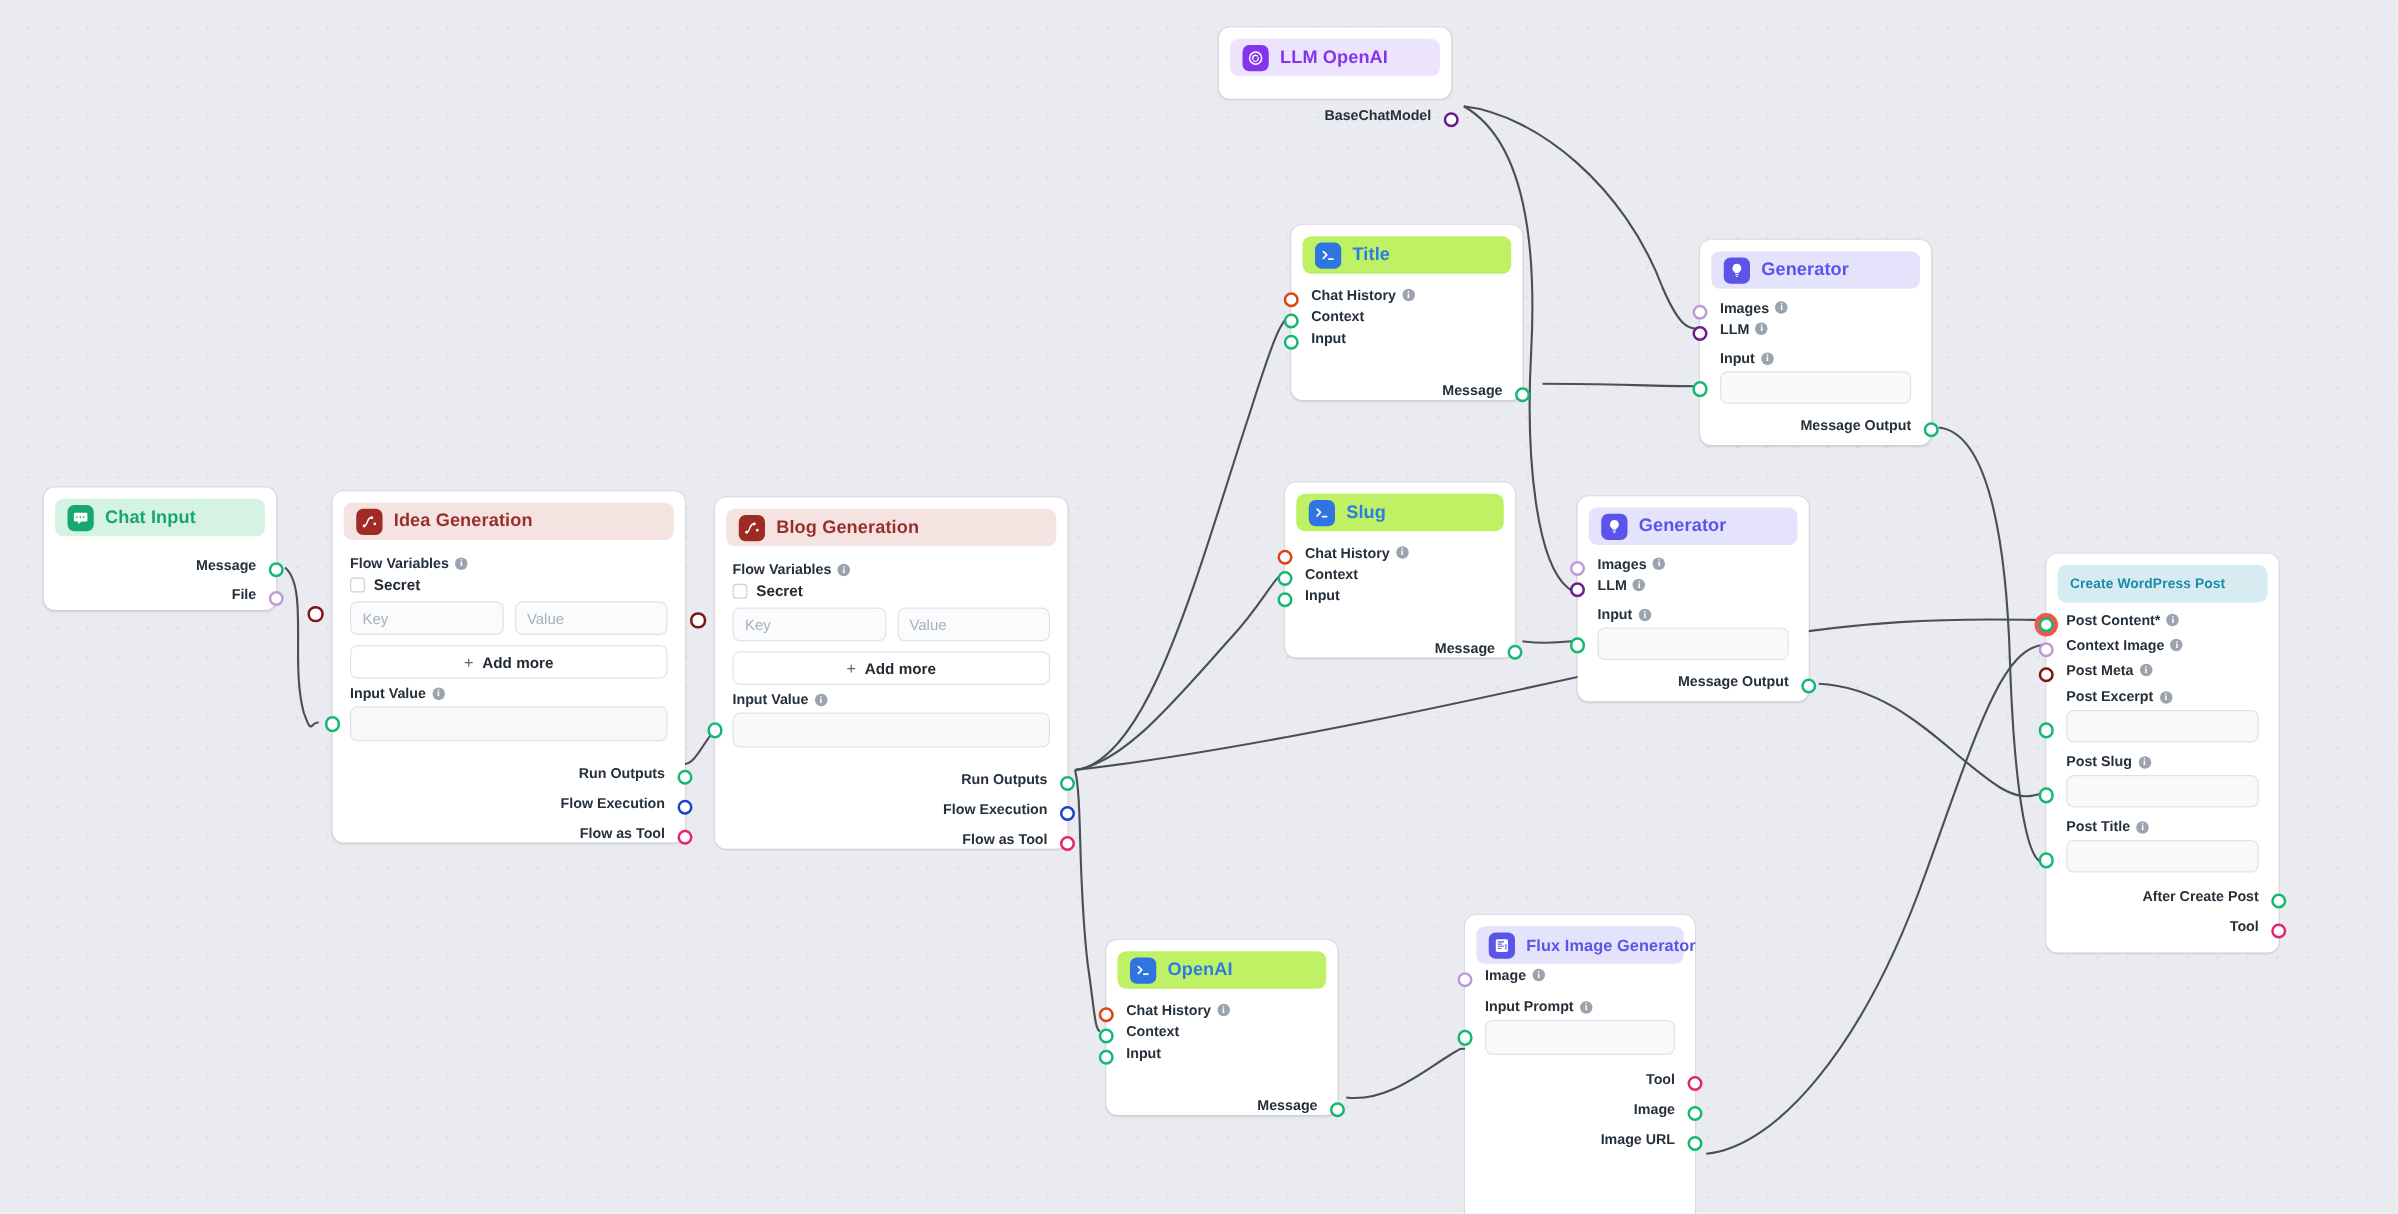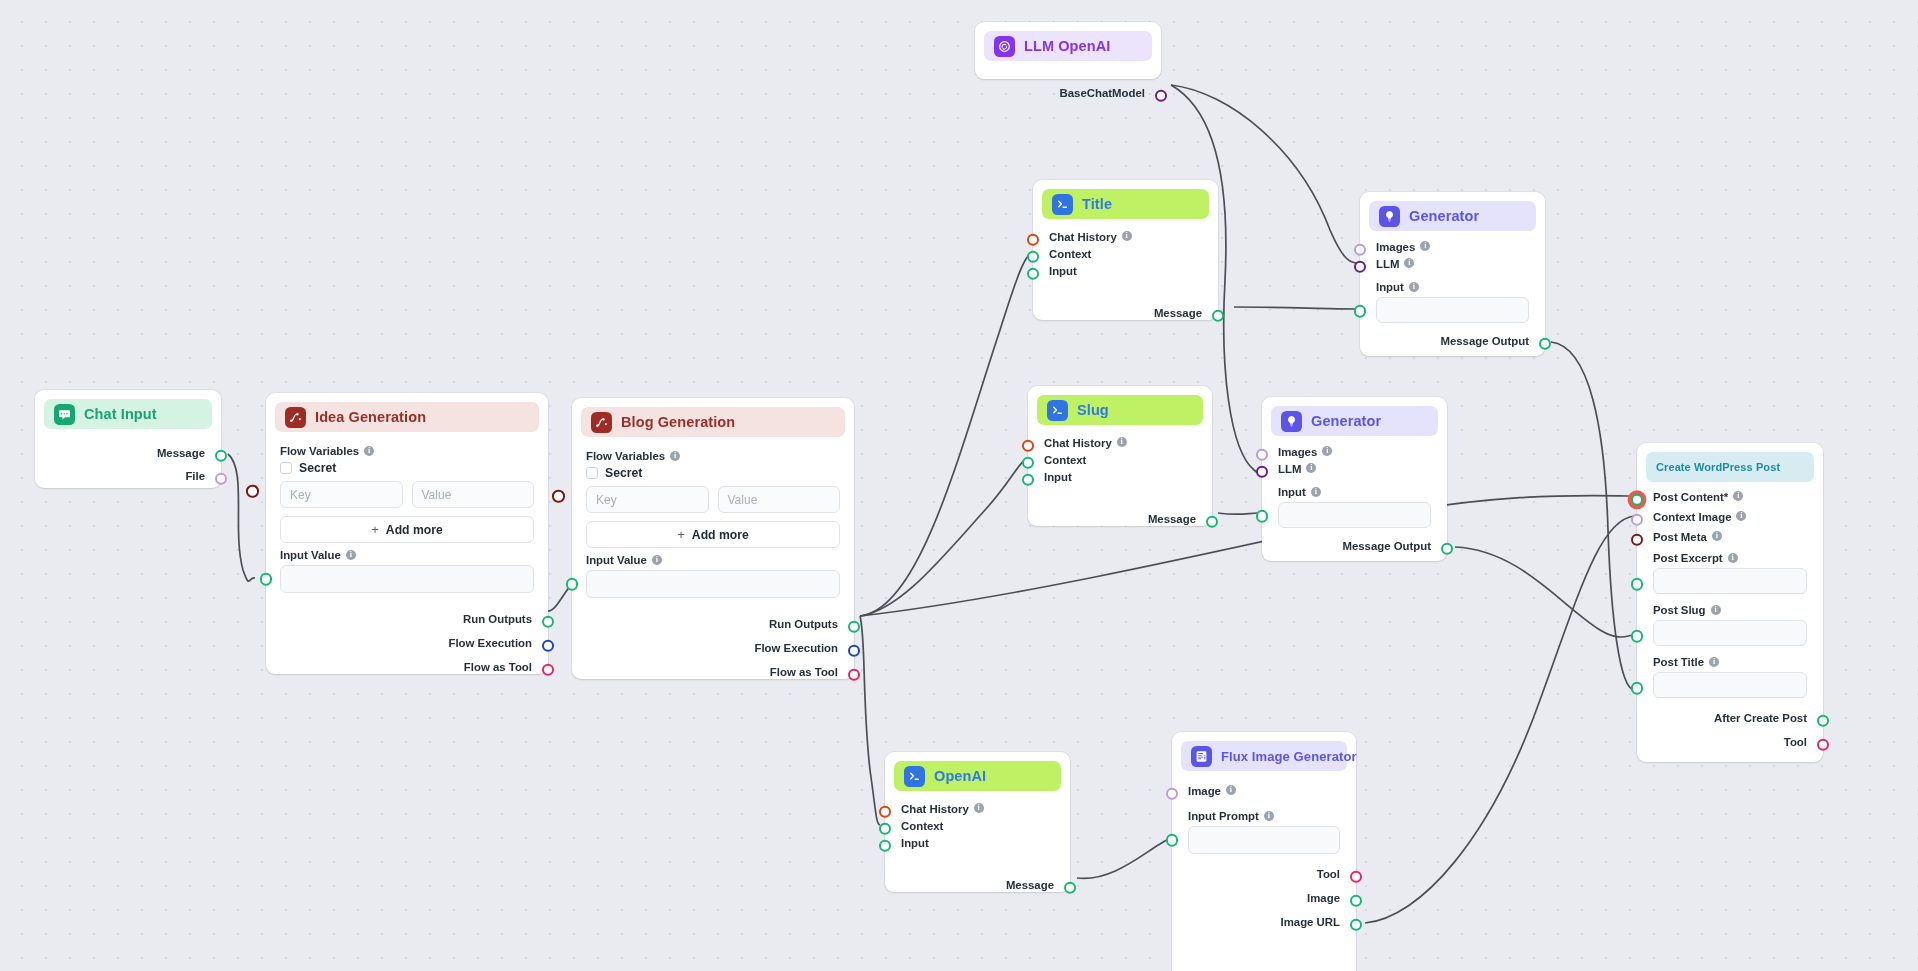--- a/index.html
+++ b/index.html
@@ -518,21 +518,21 @@
   <div class="node" style="left:1172px; top:732px; width:184px; height:247px;">
     <div class="node-header th-indigo">
       <span class="hicon">
         <svg width="13" height="13" viewBox="0 0 24 24">
             <rect x="3" y="2.5" width="18" height="19" rx="2.5" fill="#ffffff"></rect>
             <path fill="#5b54e8" d="M6 5.5h9v1.8H6zM6 9h6v1.6H6zM6 12.3h9v1.5H6zM6 15.4h5v1.5H6zM16.3 10.2h3.2v1.5h-3.2zM16.3 13h3.2v1.5h-3.2zM16.3 15.8h3.2v1.5h-3.2z"></path>
           </svg>
       </span>
       <span class="node-title" style="font-size:13px;">Flux Image Generator</span>
     </div>
-    <div class="node-body" style="padding-top:14px;">
+    <div class="node-body" style="padding-top:4px;">
       <div class="prow">
         <span class="port left p-violet"></span>
         <span class="lbl">Image</span>
         <span class="info">i</span>
       </div>
       <div class="fieldblock" style="padding-top:8px;">
         <span class="port left p-green" style="top:38px;"></span>
         <div class="fieldlabel">
           <span>Input Prompt</span>
           <span class="info">i</span>

